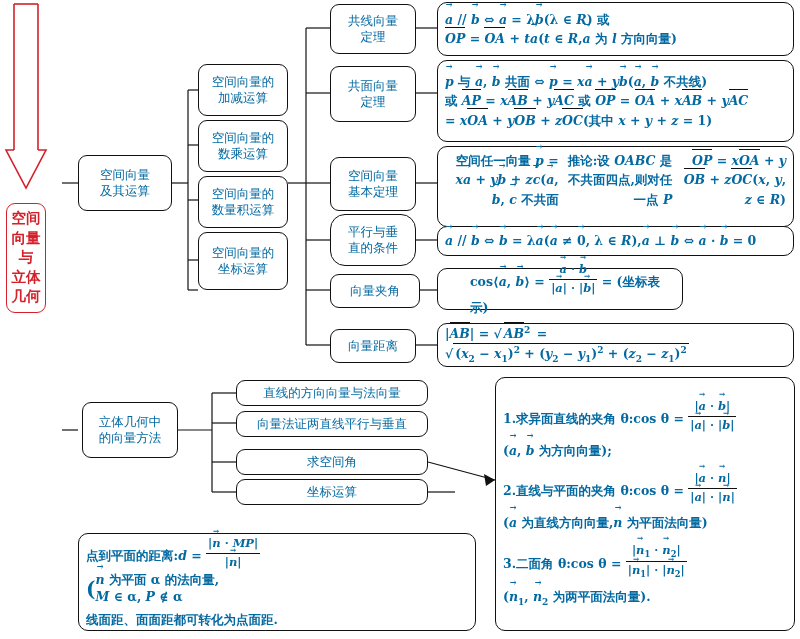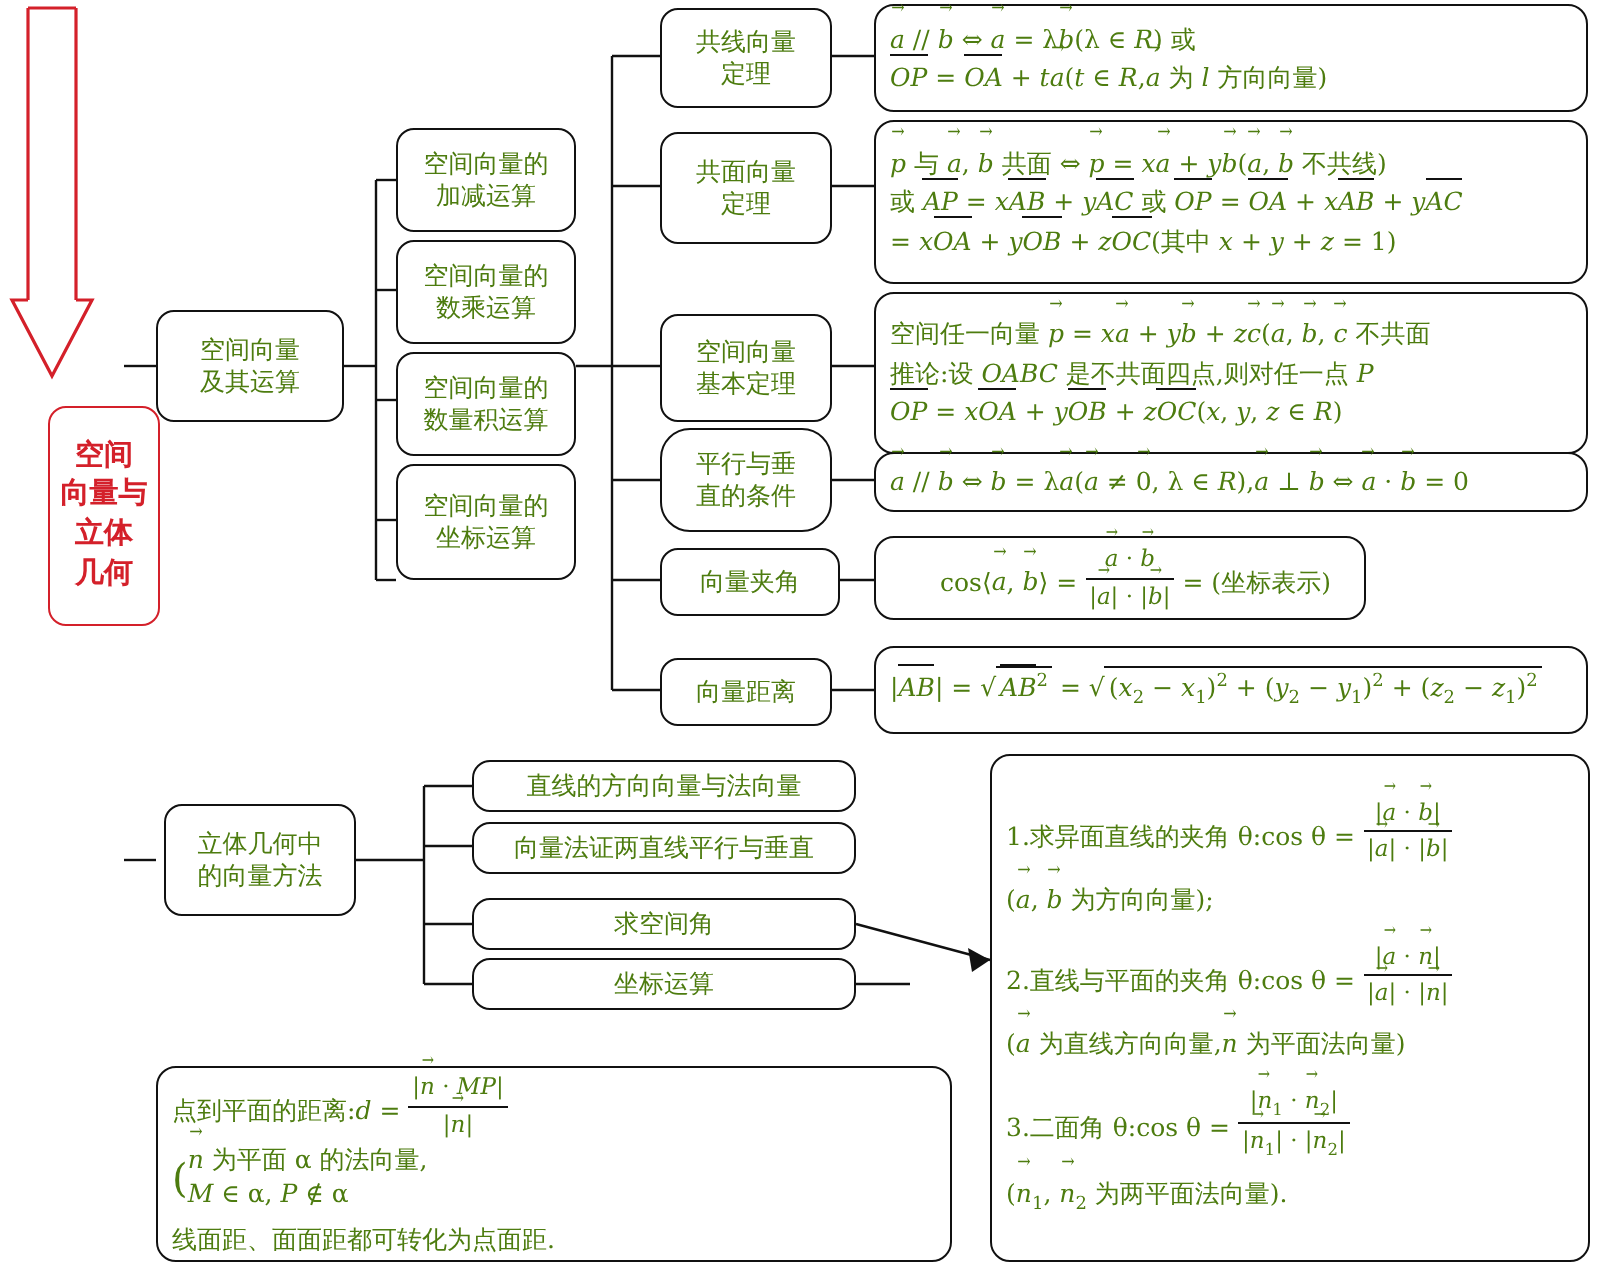--- a/index.html
+++ b/index.html
@@ -23,21 +23,21 @@
     top: 0;
     width: 800px;
     height: 639px;
     pointer-events: none;
   }
   .node {
     position: absolute;
     box-sizing: border-box;
     border: 1.2px solid #111;
     background: #ffffff;
-    color: #4d7c0f;
+    color: #0369a1;
     display: flex;
     align-items: center;
     justify-content: center;
     text-align: center;
     line-height: 1.25;
     font-size: 12.5px;
     padding: 2px 4px;
     white-space: pre-line;
   }
   .node.rounded {
@@ -52,20 +52,21 @@
     line-height: 1.35;
   }
   .node.formula {
     border-color: #111;
     border-radius: 10px;
     justify-content: flex-start;
     text-align: left;
     padding: 4px 7px;
     font-size: 12.5px;
     font-family: "DejaVu Serif", "Liberation Serif", serif;
+    font-weight: bold;
   }
   .node.formula .fl {
     display: block;
     width: 100%;
     line-height: 1.55;
   }
   .node.chinese {
     font-size: 12.5px;
   }
   .big-box {
@@ -177,21 +178,21 @@
     </g>
 
     <g stroke="#d4202a" stroke-width="1.6" fill="none">
       <path d="M14,4 L38,4"></path>
       <path d="M14,4 L14,150"></path>
       <path d="M38,4 L38,150"></path>
       <path d="M14,150 L6,150 L26,188 L46,150 L38,150"></path>
     </g>
   </svg>
 
-  <div class="node rounded root" style="left:6px; top:203px; width:56px; height:110px;margin-left:18px;">空间
+  <div class="node rounded root" style="left:6px; top:203px; width:40px; height:110px;">空间
 向量与
 立体
 几何</div>
 
   <div class="node rounded chinese" style="left:78px; top:155px; width:94px; height:56px;">空间向量
 及其运算</div>
   <div class="node rounded chinese" style="left:82px; top:402px; width:96px; height:56px;">立体几何中
 的向量方法</div>
 
   <div class="node rounded chinese" style="left:198px; top:64px; width:90px; height:52px;">空间向量的
@@ -218,21 +219,21 @@
     <span class="fl"><span class="vecar it">a</span> // <span class="vecar it">b</span> ⇔ <span class="vecar it">a</span> = λ<span class="vecar it">b</span>(λ ∈ <span class="it">R</span>) 或</span>
     <span class="fl"><span class="vec it">OP</span> = <span class="vec it">OA</span> + <span class="it">t</span><span class="vecar it">a</span>(<span class="it">t</span> ∈ <span class="it">R</span>,<span class="vecar it">a</span> 为 <span class="it">l</span> 方向向量)</span>
   </div>
 
   <div class="node formula big-box" style="left:437px; top:60px; width:357px; height:82px; flex-direction:column; justify-content:center;">
     <span class="fl"><span class="vecar it">p</span> 与 <span class="vecar it">a</span>, <span class="vecar it">b</span> 共面 ⇔ <span class="vecar it">p</span> = <span class="it">x</span><span class="vecar it">a</span> + <span class="it">y</span><span class="vecar it">b</span>(<span class="vecar it">a</span>, <span class="vecar it">b</span> 不共线)</span>
     <span class="fl">或 <span class="vec it">AP</span> = <span class="it">x</span><span class="vec it">AB</span> + <span class="it">y</span><span class="vec it">AC</span> 或 <span class="vec it">OP</span> = <span class="vec it">OA</span> + <span class="it">x</span><span class="vec it">AB</span> + <span class="it">y</span><span class="vec it">AC</span></span>
     <span class="fl">= <span class="it">x</span><span class="vec it">OA</span> + <span class="it">y</span><span class="vec it">OB</span> + <span class="it">z</span><span class="vec it">OC</span>(其中 <span class="it">x</span> + <span class="it">y</span> + <span class="it">z</span> = 1)</span>
   </div>
 
-  <div class="node formula big-box" style="left:437px; top:146px; width:357px; height:81px; flex-direction:column; justify-content:center;">
+  <div class="node formula big-box" style="left:437px; top:146px; width:357px; height:81px; flex-direction:row; justify-content:center;text-align:right;">
     <span class="fl">空间任一向量 <span class="vecar it">p</span> = <span class="it">x</span><span class="vecar it">a</span> + <span class="it">y</span><span class="vecar it">b</span> + <span class="it">z</span><span class="vecar it">c</span>(<span class="vecar it">a</span>, <span class="vecar it">b</span>, <span class="vecar it">c</span> 不共面</span>
     <span class="fl">推论:设 <span class="it">OABC</span> 是不共面四点,则对任一点 <span class="it">P</span></span>
     <span class="fl"><span class="vec it">OP</span> = <span class="it">x</span><span class="vec it">OA</span> + <span class="it">y</span><span class="vec it">OB</span> + <span class="it">z</span><span class="vec it">OC</span>(<span class="it">x</span>, <span class="it">y</span>, <span class="it">z</span> ∈ <span class="it">R</span>)</span>
   </div>
 
   <div class="node formula" style="left:437px; top:226px; width:357px; height:30px; align-items:center;">
     <span class="fl"><span class="vecar it">a</span> // <span class="vecar it">b</span> ⇔ <span class="vecar it">b</span> = λ<span class="vecar it">a</span>(<span class="vecar it">a</span> ≠ <span class="vecar">0</span>, λ ∈ <span class="it">R</span>),<span class="vecar it">a</span> ⊥ <span class="vecar it">b</span> ⇔ <span class="vecar it">a</span> · <span class="vecar it">b</span> = 0</span>
   </div>
 
   <div class="node formula" style="left:437px; top:268px; width:246px; height:42px; align-items:center;padding-left:32px;">

